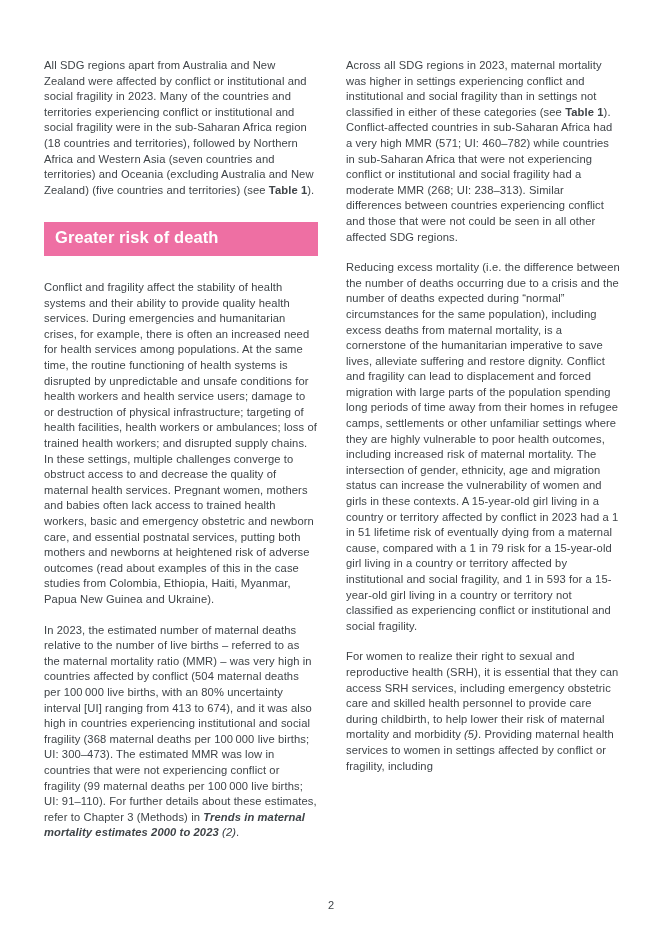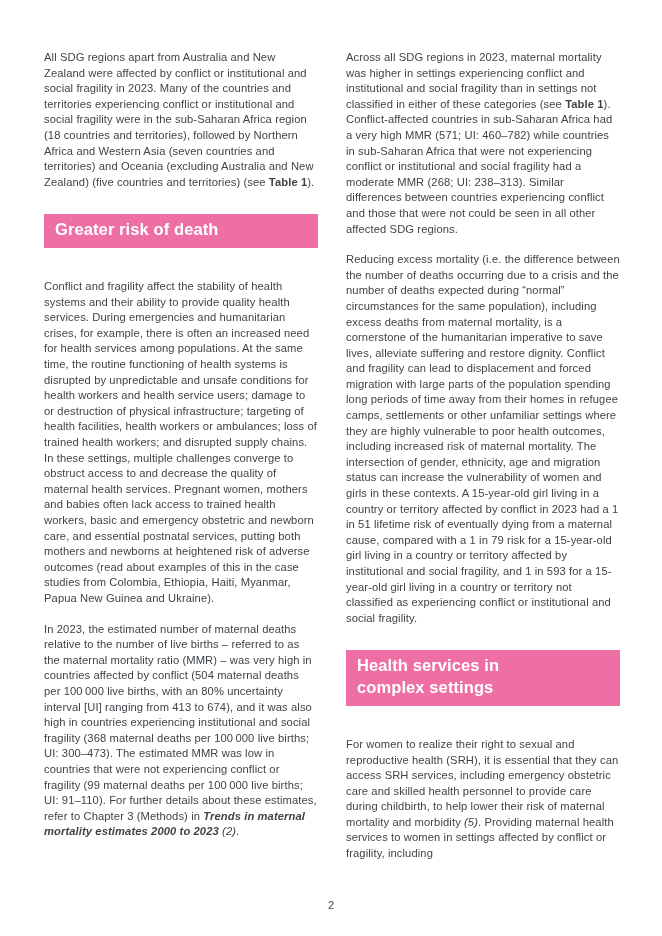--- a/index.html
+++ b/index.html
@@ -38,32 +38,32 @@
   }
   .para {
     margin: 0 0 15px 0;
     font-size: 11.2px;
     line-height: 15.6px;
     color: var(--ink);
     text-align: left;
     letter-spacing: 0.1px;
   }
   .section-heading {
-    margin: 24px 0 31px 0;
+    margin: 24px 0 24px 0;
     background: var(--accent);
     color: var(--heading-ink);
     font-weight: 700;
     font-size: 16.5px;
     line-height: 1.32;
     padding: 5px 11px 7px 11px;
     white-space: pre-line;
     letter-spacing: 0.1px;
   }
   .column > :first-child {
-    margin-top: 0;
+    margin-top: 8px;
   }
   .bold { font-weight: 700; text-align: center; }
   .italic { font-style: italic; }
   .bold-italic { font-weight: 700; font-style: italic; }
   .page-number {
     position: absolute;
     left: 0;
     right: 0;
     bottom: 25px;
     text-align: center;
@@ -78,19 +78,17 @@
   <div class="columns">
     <section class="column">
         <p class="para"><span>All SDG regions apart from Australia and New Zealand were affected by conflict or institutional and social fragility in 2023. Many of the countries and territories experiencing conflict or institutional and social fragility were in the sub-Saharan Africa region (18 countries and territories), followed by Northern Africa and Western Asia (seven countries and territories) and Oceania (excluding Australia and New Zealand) (five countries and territories) (see </span><span class="bold">Table 1</span><span>).</span></p>
         <h2 class="section-heading">Greater risk of death</h2>
         <p class="para"><span>Conflict and fragility affect the stability of health systems and their ability to provide quality health services. During emergencies and humanitarian crises, for example, there is often an increased need for health services among populations. At the same time, the routine functioning of health systems is disrupted by unpredictable and unsafe conditions for health workers and health service users; damage to or destruction of physical infrastructure; targeting of health facilities, health workers or ambulances; loss of trained health workers; and disrupted supply chains. In these settings, multiple challenges converge to obstruct access to and decrease the quality of maternal health services. Pregnant women, mothers and babies often lack access to trained health workers, basic and emergency obstetric and newborn care, and essential postnatal services, putting both mothers and newborns at heightened risk of adverse outcomes (read about examples of this in the case studies from Colombia, Ethiopia, Haiti, Myanmar, Papua New Guinea and Ukraine).</span></p>
         <p class="para"><span>In 2023, the estimated number of maternal deaths relative to the number of live births – referred to as the maternal mortality ratio (MMR) – was very high in countries affected by conflict (504 maternal deaths per 100 000 live births, with an 80% uncertainty interval [UI] ranging from 413 to 674), and it was also high in countries experiencing institutional and social fragility (368 maternal deaths per 100 000 live births; UI: 300–473). The estimated MMR was low in countries that were not experiencing conflict or fragility (99 maternal deaths per 100 000 live births; UI: 91–110). For further details about these estimates, refer to Chapter 3 (Methods) in </span><span class="bold-italic">Trends in maternal mortality estimates 2000 to 2023</span><span class="italic"> (2)</span><span>.</span></p>
       </section>
     <section class="column">
         <p class="para"><span>Across all SDG regions in 2023, maternal mortality was higher in settings experiencing conflict and institutional and social fragility than in settings not classified in either of these categories (see </span><span class="bold">Table 1</span><span>). Conflict-affected countries in sub-Saharan Africa had a very high MMR (571; UI: 460–782) while countries in sub-Saharan Africa that were not experiencing conflict or institutional and social fragility had a moderate MMR (268; UI: 238–313). Similar differences between countries experiencing conflict and those that were not could be seen in all other affected SDG regions.</span></p>
         <p class="para"><span>Reducing excess mortality (i.e. the difference between the number of deaths occurring due to a crisis and the number of deaths expected during “normal” circumstances for the same population), including excess deaths from maternal mortality, is a cornerstone of the humanitarian imperative to save lives, alleviate suffering and restore dignity. Conflict and fragility can lead to displacement and forced migration with large parts of the population spending long periods of time away from their homes in refugee camps, settlements or other unfamiliar settings where they are highly vulnerable to poor health outcomes, including increased risk of maternal mortality. The intersection of gender, ethnicity, age and migration status can increase the vulnerability of women and girls in these contexts. A 15-year-old girl living in a country or territory affected by conflict in 2023 had a 1 in 51 lifetime risk of eventually dying from a maternal cause, compared with a 1 in 79 risk for a 15-year-old girl living in a country or territory affected by institutional and social fragility, and 1 in 593 for a 15-year-old girl living in a country or territory not classified as experiencing conflict or institutional and social fragility.</span></p>
-        <h2 class="section-heading">Health services in
-complex settings</h2>
         <p class="para"><span>For women to realize their right to sexual and reproductive health (SRH), it is essential that they can access SRH services, including emergency obstetric care and skilled health personnel to provide care during childbirth, to help lower their risk of maternal mortality and morbidity </span><span class="italic">(5)</span><span>. Providing maternal health services to women in settings affected by conflict or fragility, including</span></p>
       </section>
   </div>
   <footer class="page-number">2</footer>
 </div>
 
 </body></html>

